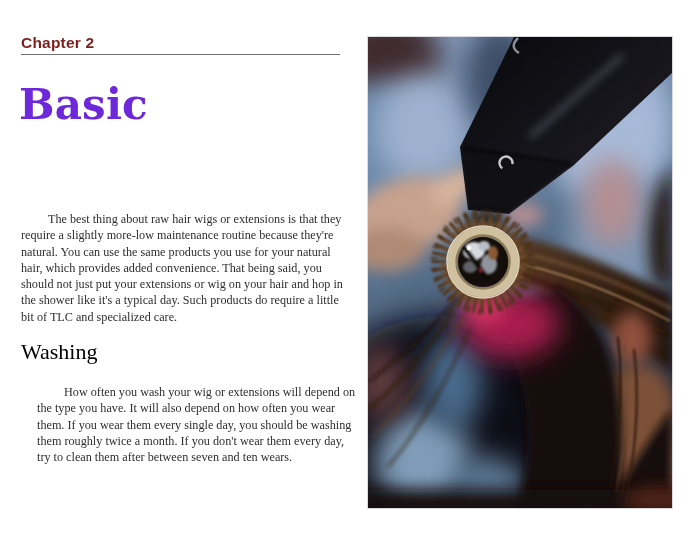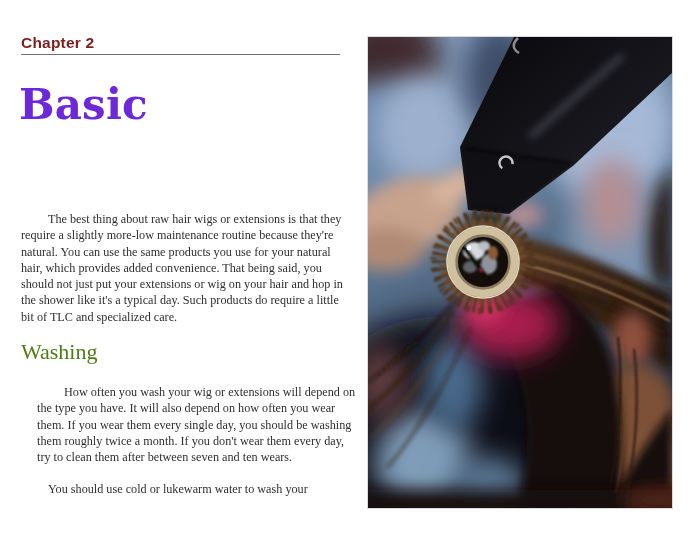--- a/index.html
+++ b/index.html
@@ -30,21 +30,21 @@
   .body-para{
     position:absolute;left:21px;width:322px;
     font-size:12.2px;line-height:16.3px;color:#2e2e2e;
     text-indent:27px;text-align:left;
   }
   .para-1{top:211px;}
   .para-2{top:368px;}
   .para-3{top:481px;}
   .section-heading{
     position:absolute;left:21px;top:339px;
-    font-size:22px;line-height:26px;font-weight:400;color:#4d7c0f;
+    font-size:22px;line-height:26px;font-weight:400;color:#000000;
   }
   .photo-frame{
     position:absolute;left:368px;top:37px;width:304px;height:471px;
     outline:1px solid #d9d9de;
     overflow:hidden;background:#64809f;
   }
   .photo-frame svg{display:block;width:304px;height:471px;}
 </style>
 </head>
 <body>
@@ -57,21 +57,20 @@
   <h1 class="book-title" style="margin:0;">
     <span>Basic</span>
   </h1>
 
   <p class="body-para para-1" style="margin:0;">The best thing about raw hair wigs or extensions is that they require a slightly more-low maintenance routine because they're natural. You can use the same products you use for your natural hair, which provides added convenience. That being said, you should not just put your extensions or wig on your hair and hop in the shower like it's a typical day. Such products do require a little bit of TLC and specialized care.</p>
 
   <h2 class="section-heading" style="margin:0;">Washing</h2>
 
   <p class="body-para para-2" style="margin:16px;">How often you wash your wig or extensions will depend on the type you have. It will also depend on how often you wear them. If you wear them every single day, you should be washing them roughly twice a month. If you don't wear them every day, try to clean them after between seven and ten wears.</p>
 
-  <p class="body-para para-3" style="margin:0;">You should use cold or lukewarm water to wash your</p>
 
   <div class="photo-frame">
     <svg viewBox="0 0 304 471" xmlns="http://www.w3.org/2000/svg">
       <defs>
         <linearGradient id="bgG" x1="0" y1="0" x2="0.25" y2="1">
           <stop offset="0" stop-color="#8ba2c3"></stop>
           <stop offset="0.45" stop-color="#5e7896"></stop>
           <stop offset="1" stop-color="#1a2130"></stop>
         </linearGradient>
         <linearGradient id="dryG" x1="0" y1="0" x2="1" y2="1">

